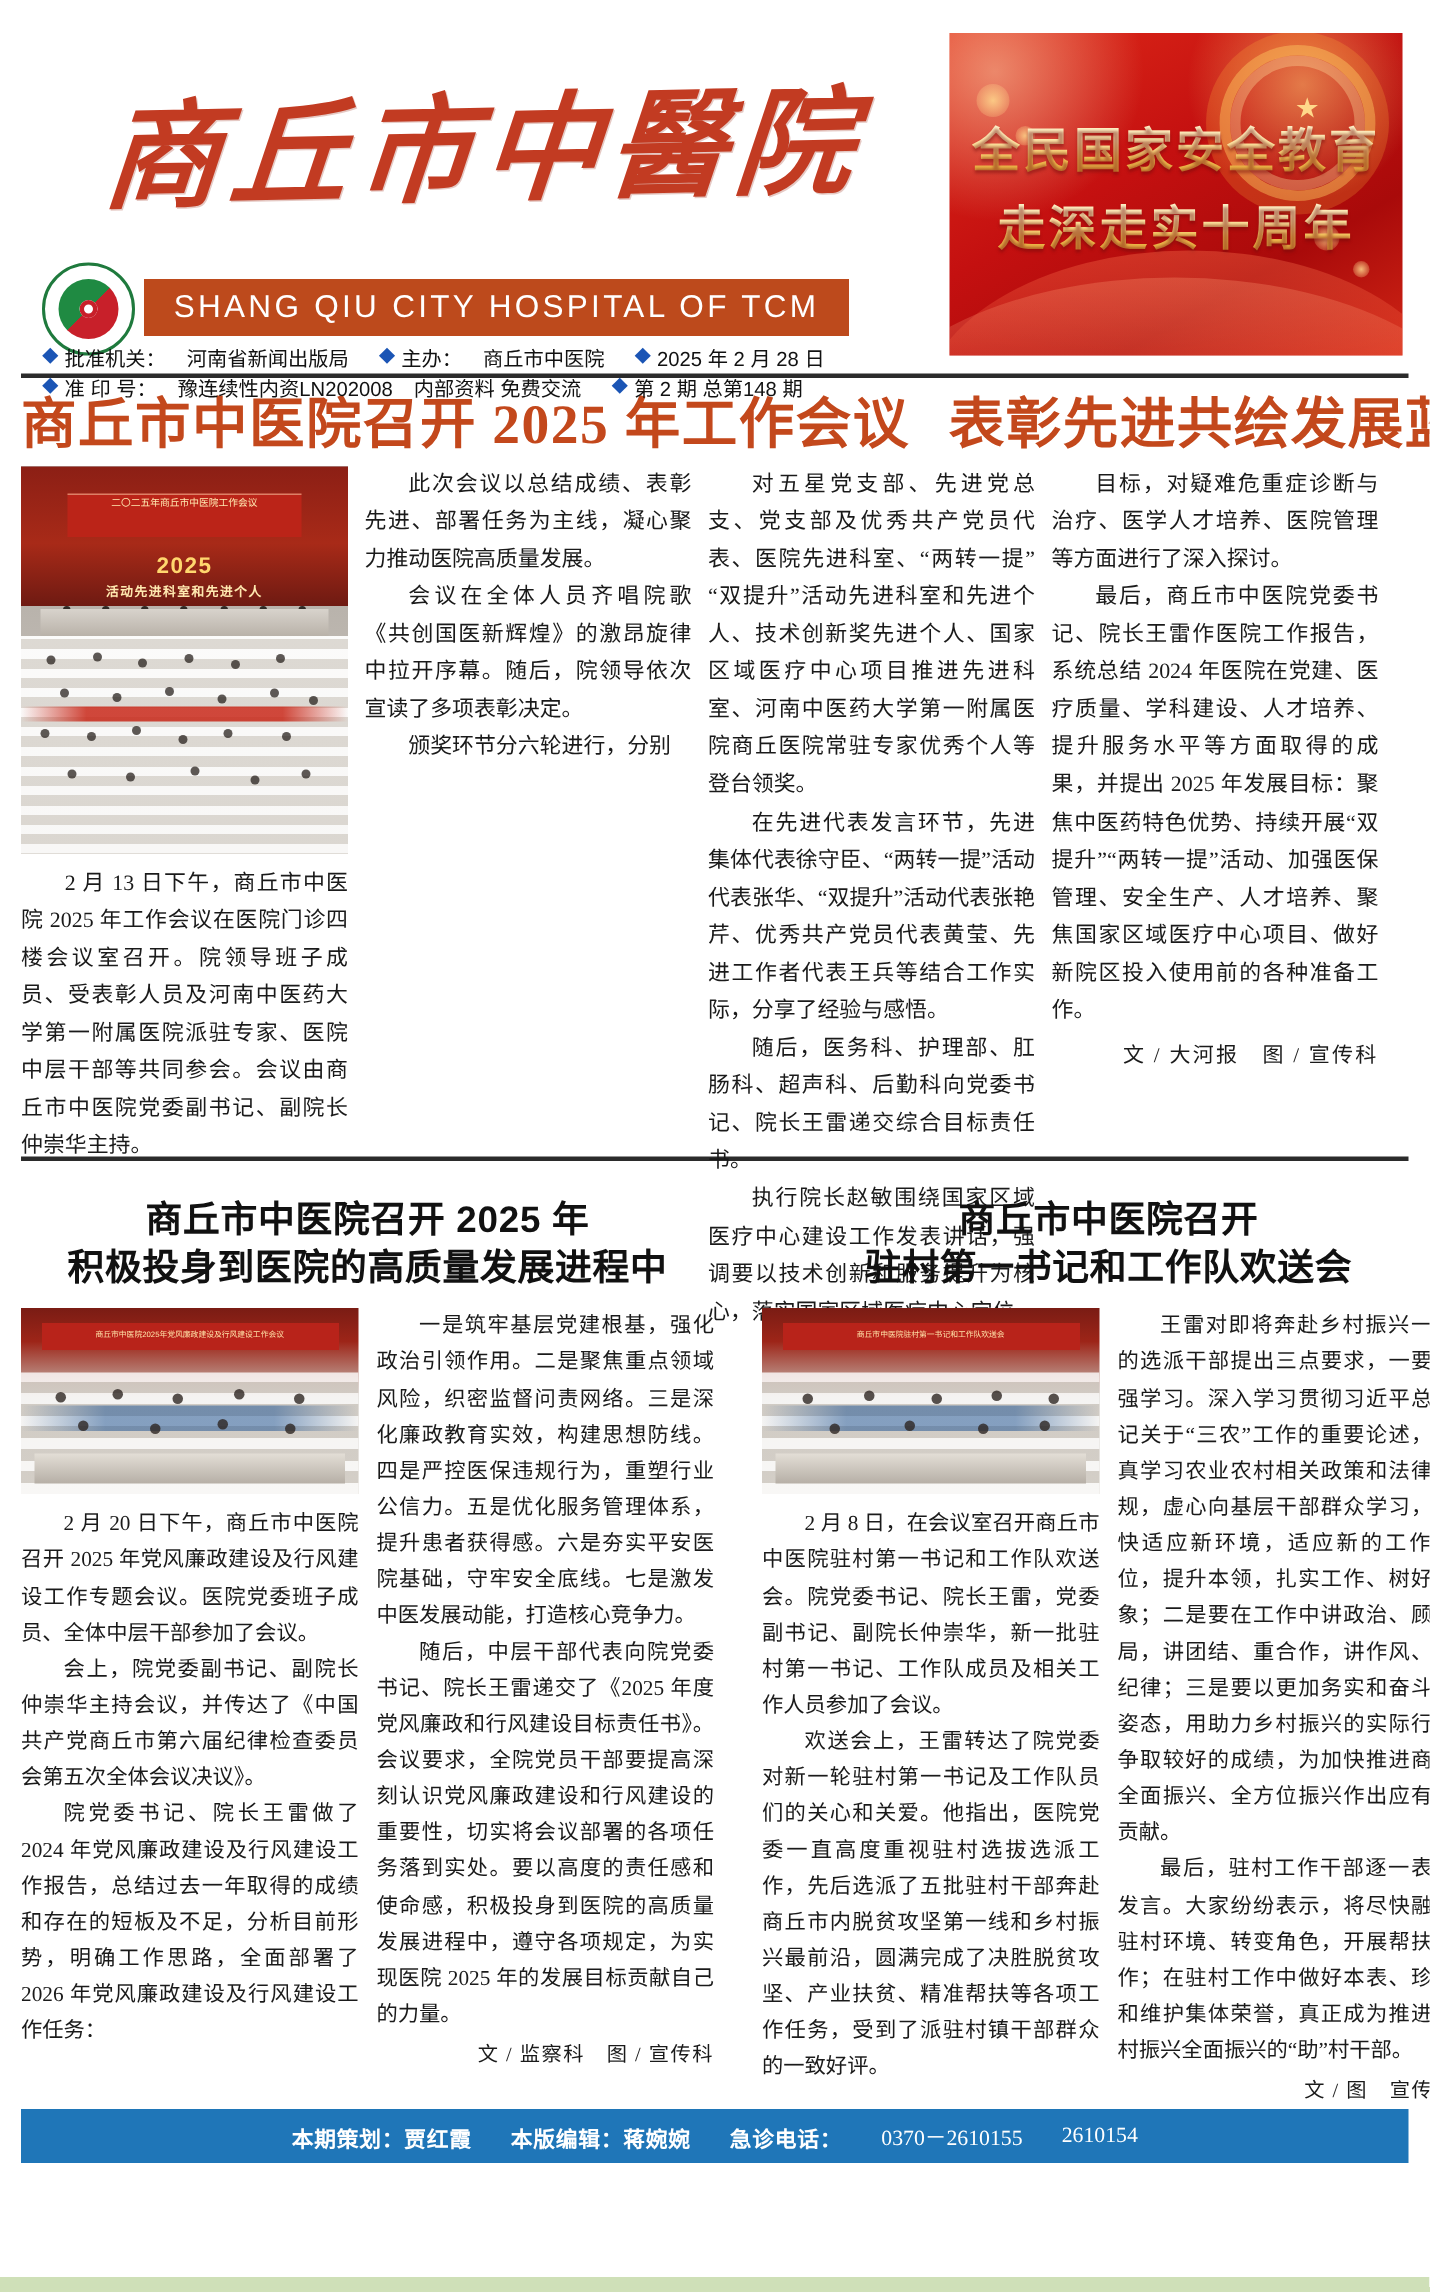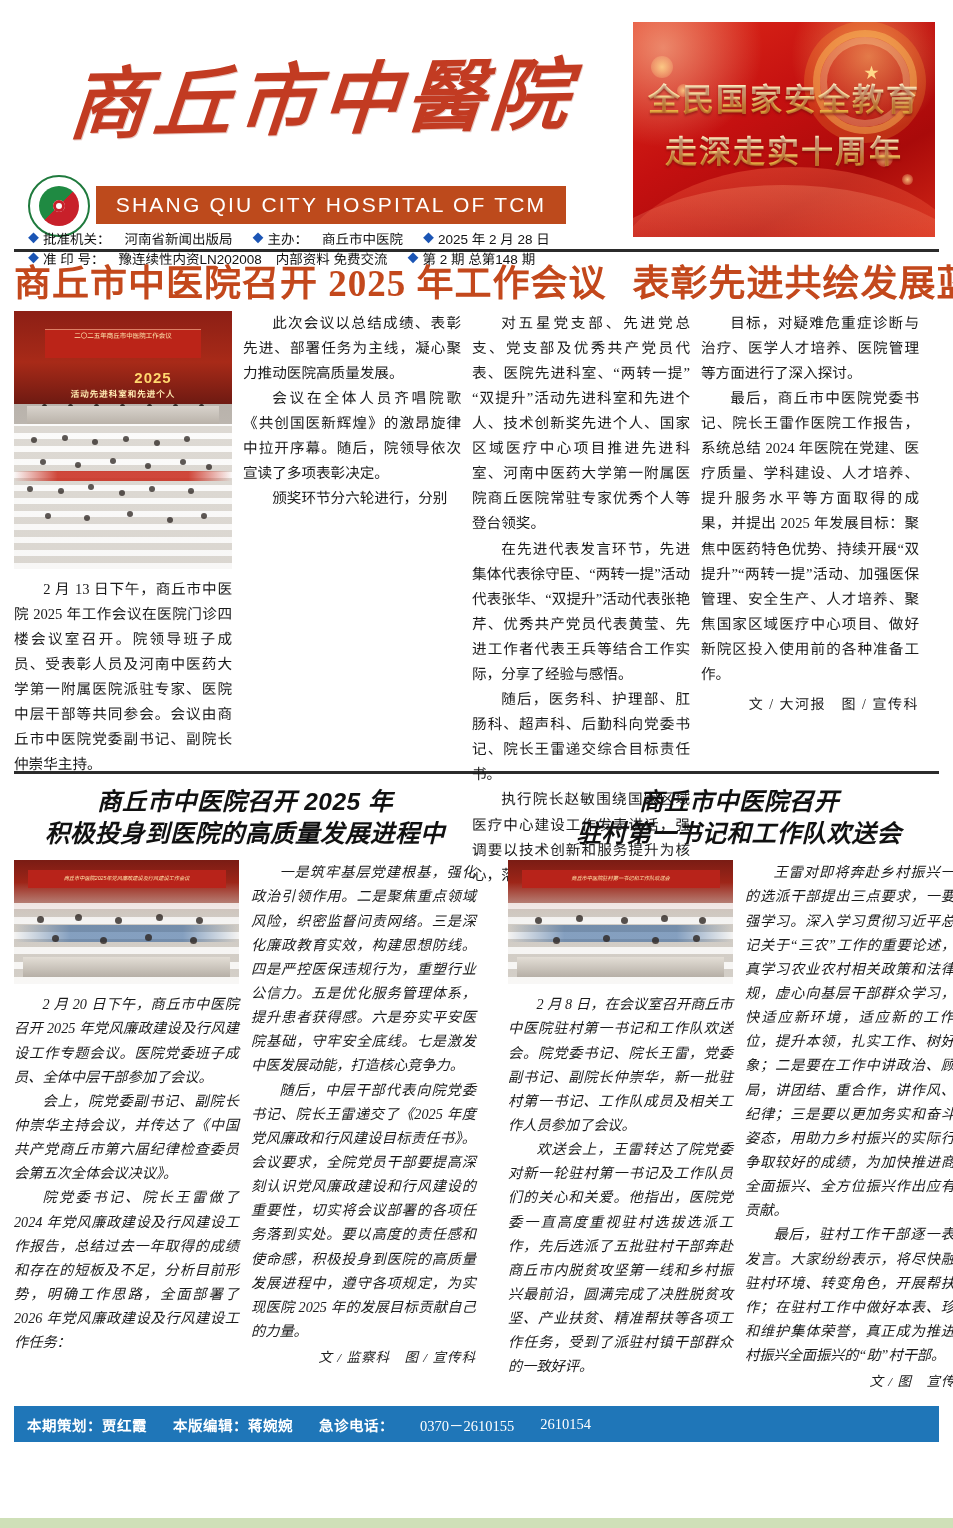--- a/index.html
+++ b/index.html
@@ -244,21 +244,20 @@
     color: #ffe9b0; font-size: 6.5px; line-height: 1.9;
     font-family: "Liberation Sans", sans-serif;
     white-space: nowrap;
   }
   .ph-year {
     position: absolute; left: 50%; top: 21%;
     transform: translateX(-50%);
     color: #ffd76e; font-size: 15px; font-weight: bold;
     font-family: "Liberation Sans", sans-serif;
     letter-spacing: 1px;
-    margin-left: 30px;
   }
   .ph-sub {
     position: absolute; left: 50%; top: 29.5%;
     transform: translateX(-50%);
     color: #ffe9b0; font-size: 8.5px; font-weight: bold;
     font-family: "Liberation Sans", sans-serif;
     letter-spacing: 1px; white-space: nowrap;
   }
   .ph-table {
     position: absolute; left: 6%; top: 37%;
@@ -300,22 +299,21 @@
   }
 
   
   .bottom-wrap {
     margin: 0 14px;
     display: flex;
     gap: 0;
   }
   .bottom-art {
     width: 462px;
-    padding-top: 12px;
-    font-style: italic;
+    padding-top: 24px;
   }
   .bottom-art.left { padding-right: 16px; }
   .bottom-art.right { padding-left: 16px; }
   .vdivider {
     width: 3px;
     align-self: stretch;
     margin-top: 8px;
     background-image: repeating-linear-gradient(180deg, #2f6fae 0 5px, rgba(47,111,174,0) 5px 9px);
   }
   .sub-headline {
@@ -393,20 +391,21 @@
   
   .footer-bar {
     position: absolute;
     left: 14px;
     right: 14px;
     bottom: 86px;
     height: 36px;
     background: #1f76b8;
     display: flex;
     align-items: center;
+    justify-content: center;
   }
   .footer-bar .fitem {
     color: #ffffff;
     font-family: "Liberation Sans", sans-serif;
     font-size: 14.5px;
     font-weight: bold;
     letter-spacing: 0.5px;
     margin: 0 13px;
     white-space: nowrap;
   }

